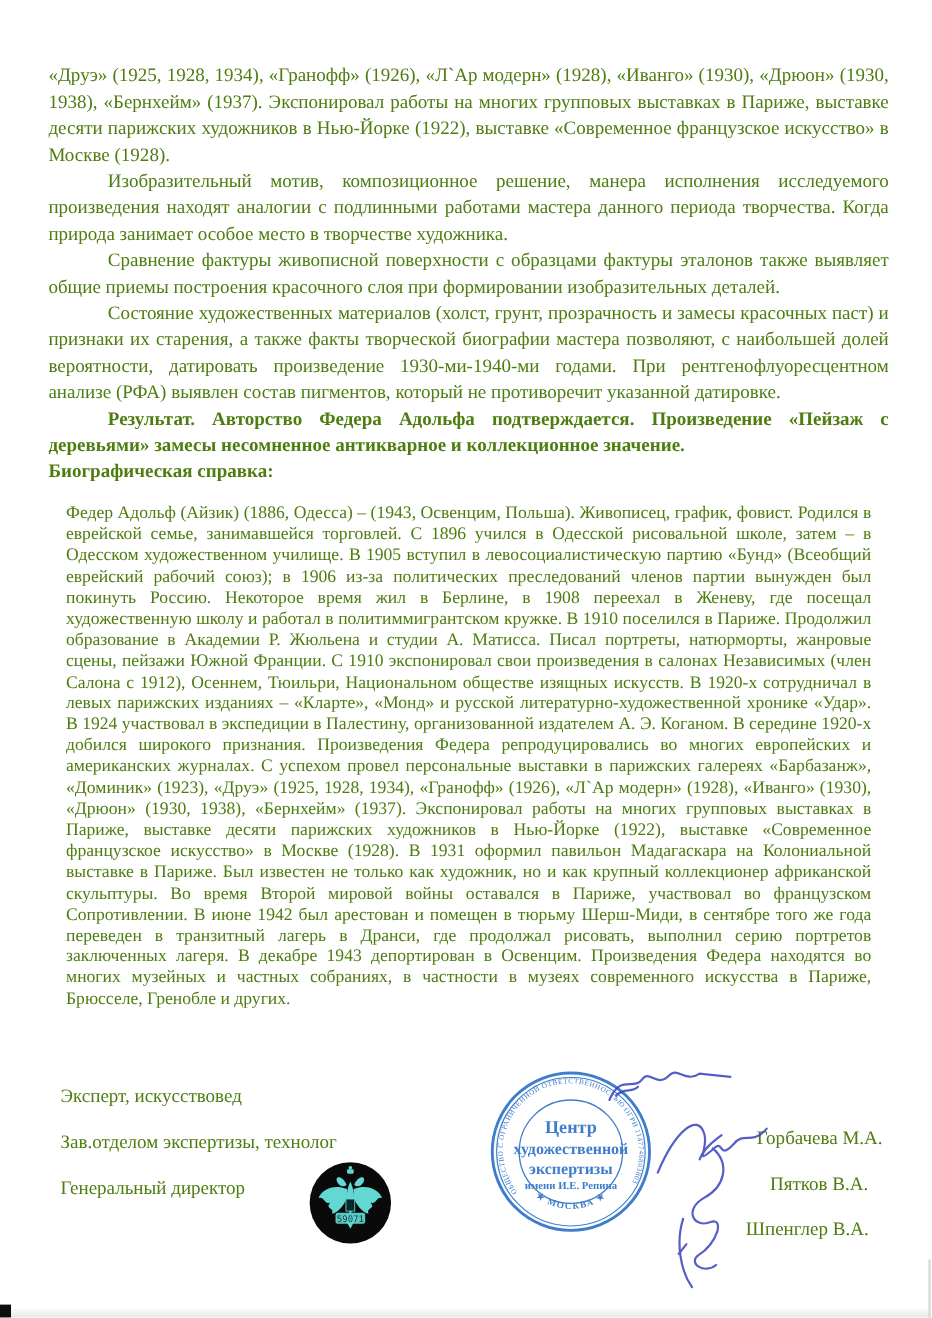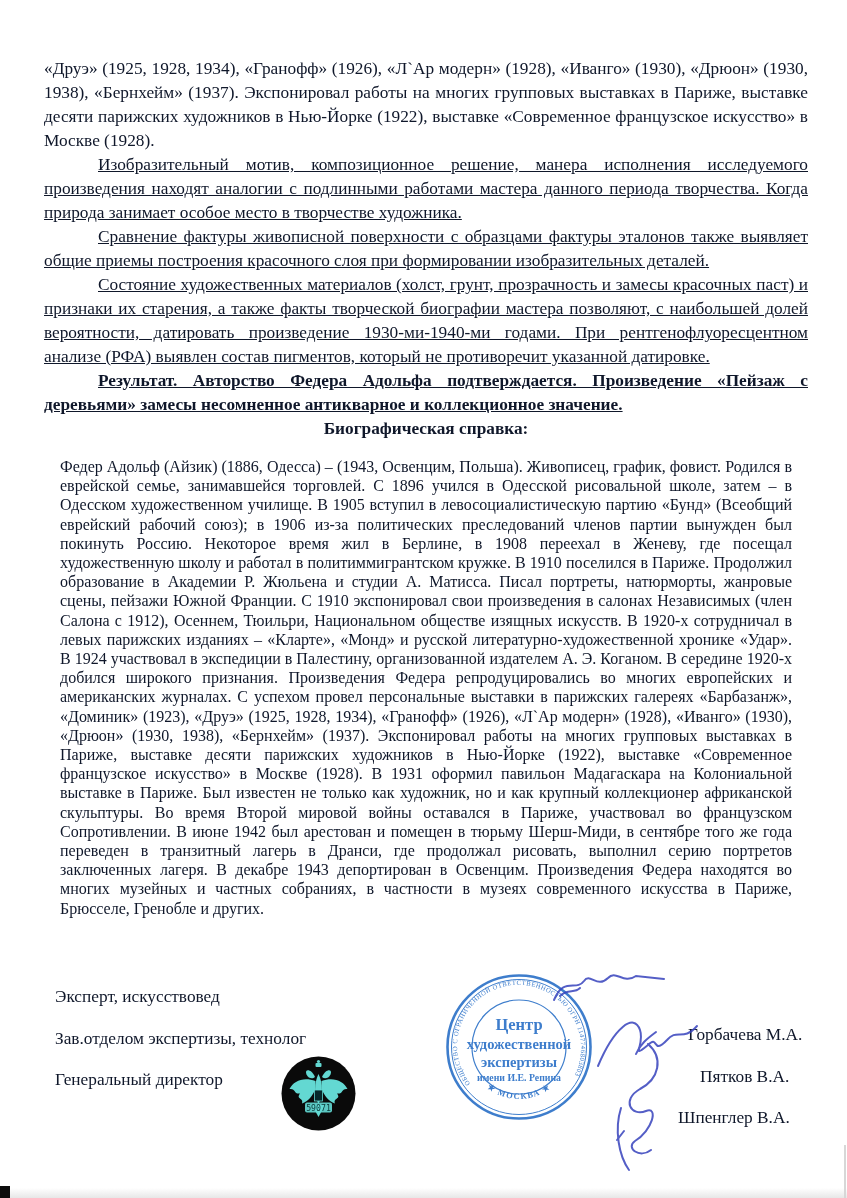--- a/index.html
+++ b/index.html
@@ -1,42 +1,41 @@
 <!DOCTYPE html>
 <html lang="ru"><head>
 <meta charset="utf-8">
 <style>
   html,body{margin:0;padding:0;background:#ffffff;}
   .page{
     position:relative;
     width:847px;height:1198px;
     background:#ffffff;
     font-family:"Liberation Serif", serif;
-    color:#0f172a;
+    color:#4d7c0f;
     overflow:hidden;
   }
   .content{
     position:absolute;
     left:44px;top:57px;width:764px;
     max-height:925px;overflow:hidden;
   }
   .par{
     margin:0;
     font-size:17.3px;
     line-height:24px;
     text-align:justify;
   }
-  .indent{text-indent:54px;text-decoration:underline;}
+  .indent{text-indent:54px;}
   .bold{font-weight:bold;}
   .center-head{
     margin:0;
     font-size:17.3px;
     line-height:24px;
     font-weight:bold;
-    text-align:center;
   }
   .bio{
     margin:16px;
     font-size:16px;
     line-height:19.2px;
     text-align:justify;
   }
   .sig-block{position:absolute;left:0;top:3px;width:847px;height:1198px;}
   .sig-row{position:absolute;left:55px;font-size:17.3px;white-space:nowrap;}
   .sig-name{position:absolute;font-size:17.3px;white-space:nowrap;margin-top:36px;}

